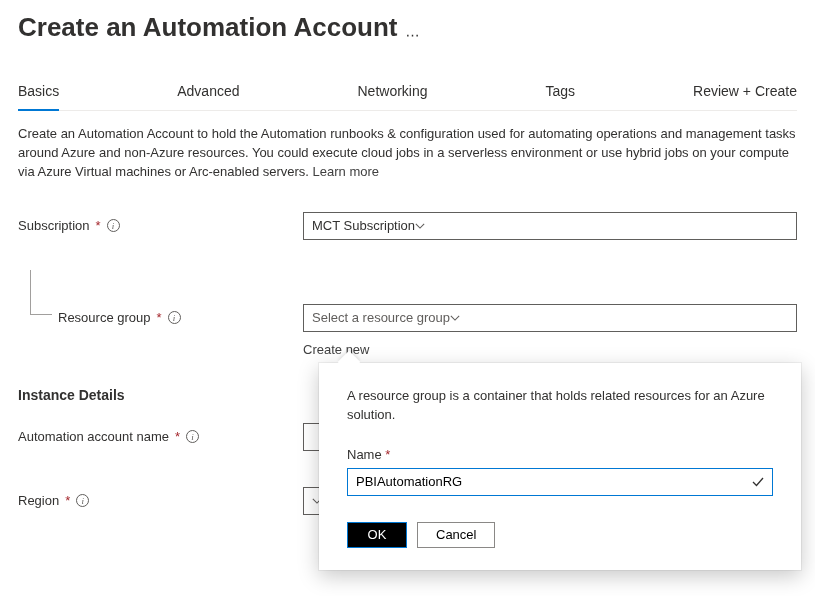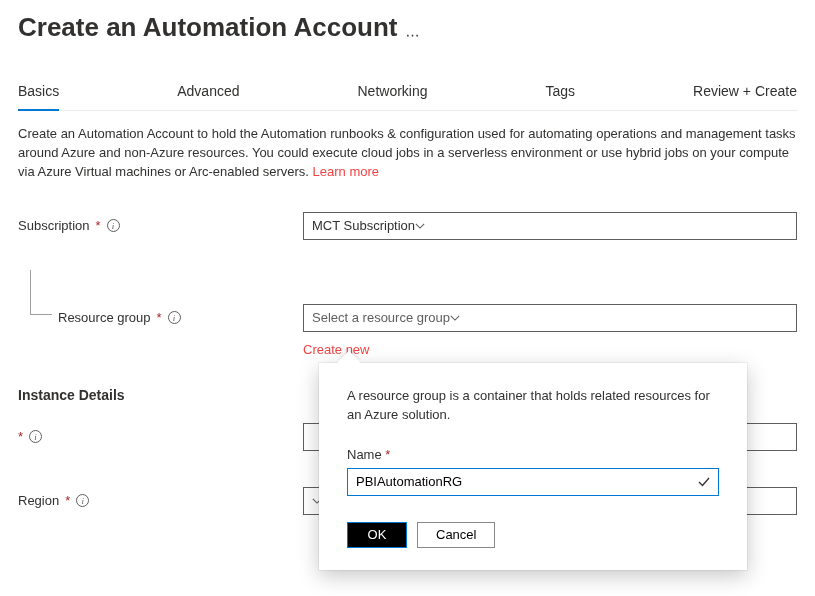--- a/index.html
+++ b/index.html
@@ -46,21 +46,21 @@
       border-bottom: 2px solid #0078d4;
       font-weight: 400;
     }
     .description {
       font-size: 13px;
       line-height: 1.45;
       color: #323130;
       margin-bottom: 30px;
       max-width: 780px;
     }
-    .link { color: #ef4444; text-decoration: none; cursor: pointer; text-align: center; }
+    .link { color: #404040; text-decoration: none; cursor: pointer; text-align: center; }
     .form-row {
       display: flex;
       align-items: center;
       margin-bottom: 10px;
     }
     .form-label-col {
       width: 285px;
       display: flex;
       align-items: center;
       gap: 6px;
@@ -134,21 +134,21 @@
       font-size: 14px;
       font-weight: 600;
       margin-bottom: 20px;
     }
     .row-gap { margin-bottom: 36px; }
 
     .popover {
       position: absolute;
       left: 319px;
       top: 363px;
-      width: 428px;
+      width: 482px;
       background: #fff;
       box-shadow: 0 6px 20px rgba(0,0,0,0.22), 0 0 0 1px rgba(0,0,0,0.05);
       padding: 24px 28px 22px 28px;
       z-index: 10;
     }
     .popover::before {
       content: "";
       position: absolute;
       top: -9px;
       left: 22px;
@@ -265,20 +265,21 @@
   </div>
 </div>
 <div class="create-new-row">
   <a class="link">Create new</a>
 </div>
 
 <div class="section-title">Instance Details</div>
 
 <div class="form-row row-gap">
   <div class="form-label-col">
+    <span>Automation account name</span>
     <span class="req">*</span>
     <span class="info-icon">i</span>
   </div>
   <div class="form-control-col">
     <input type="text" class="text-input" style="">
   </div>
 </div>
 
 <div class="form-row">
   <div class="form-label-col">

